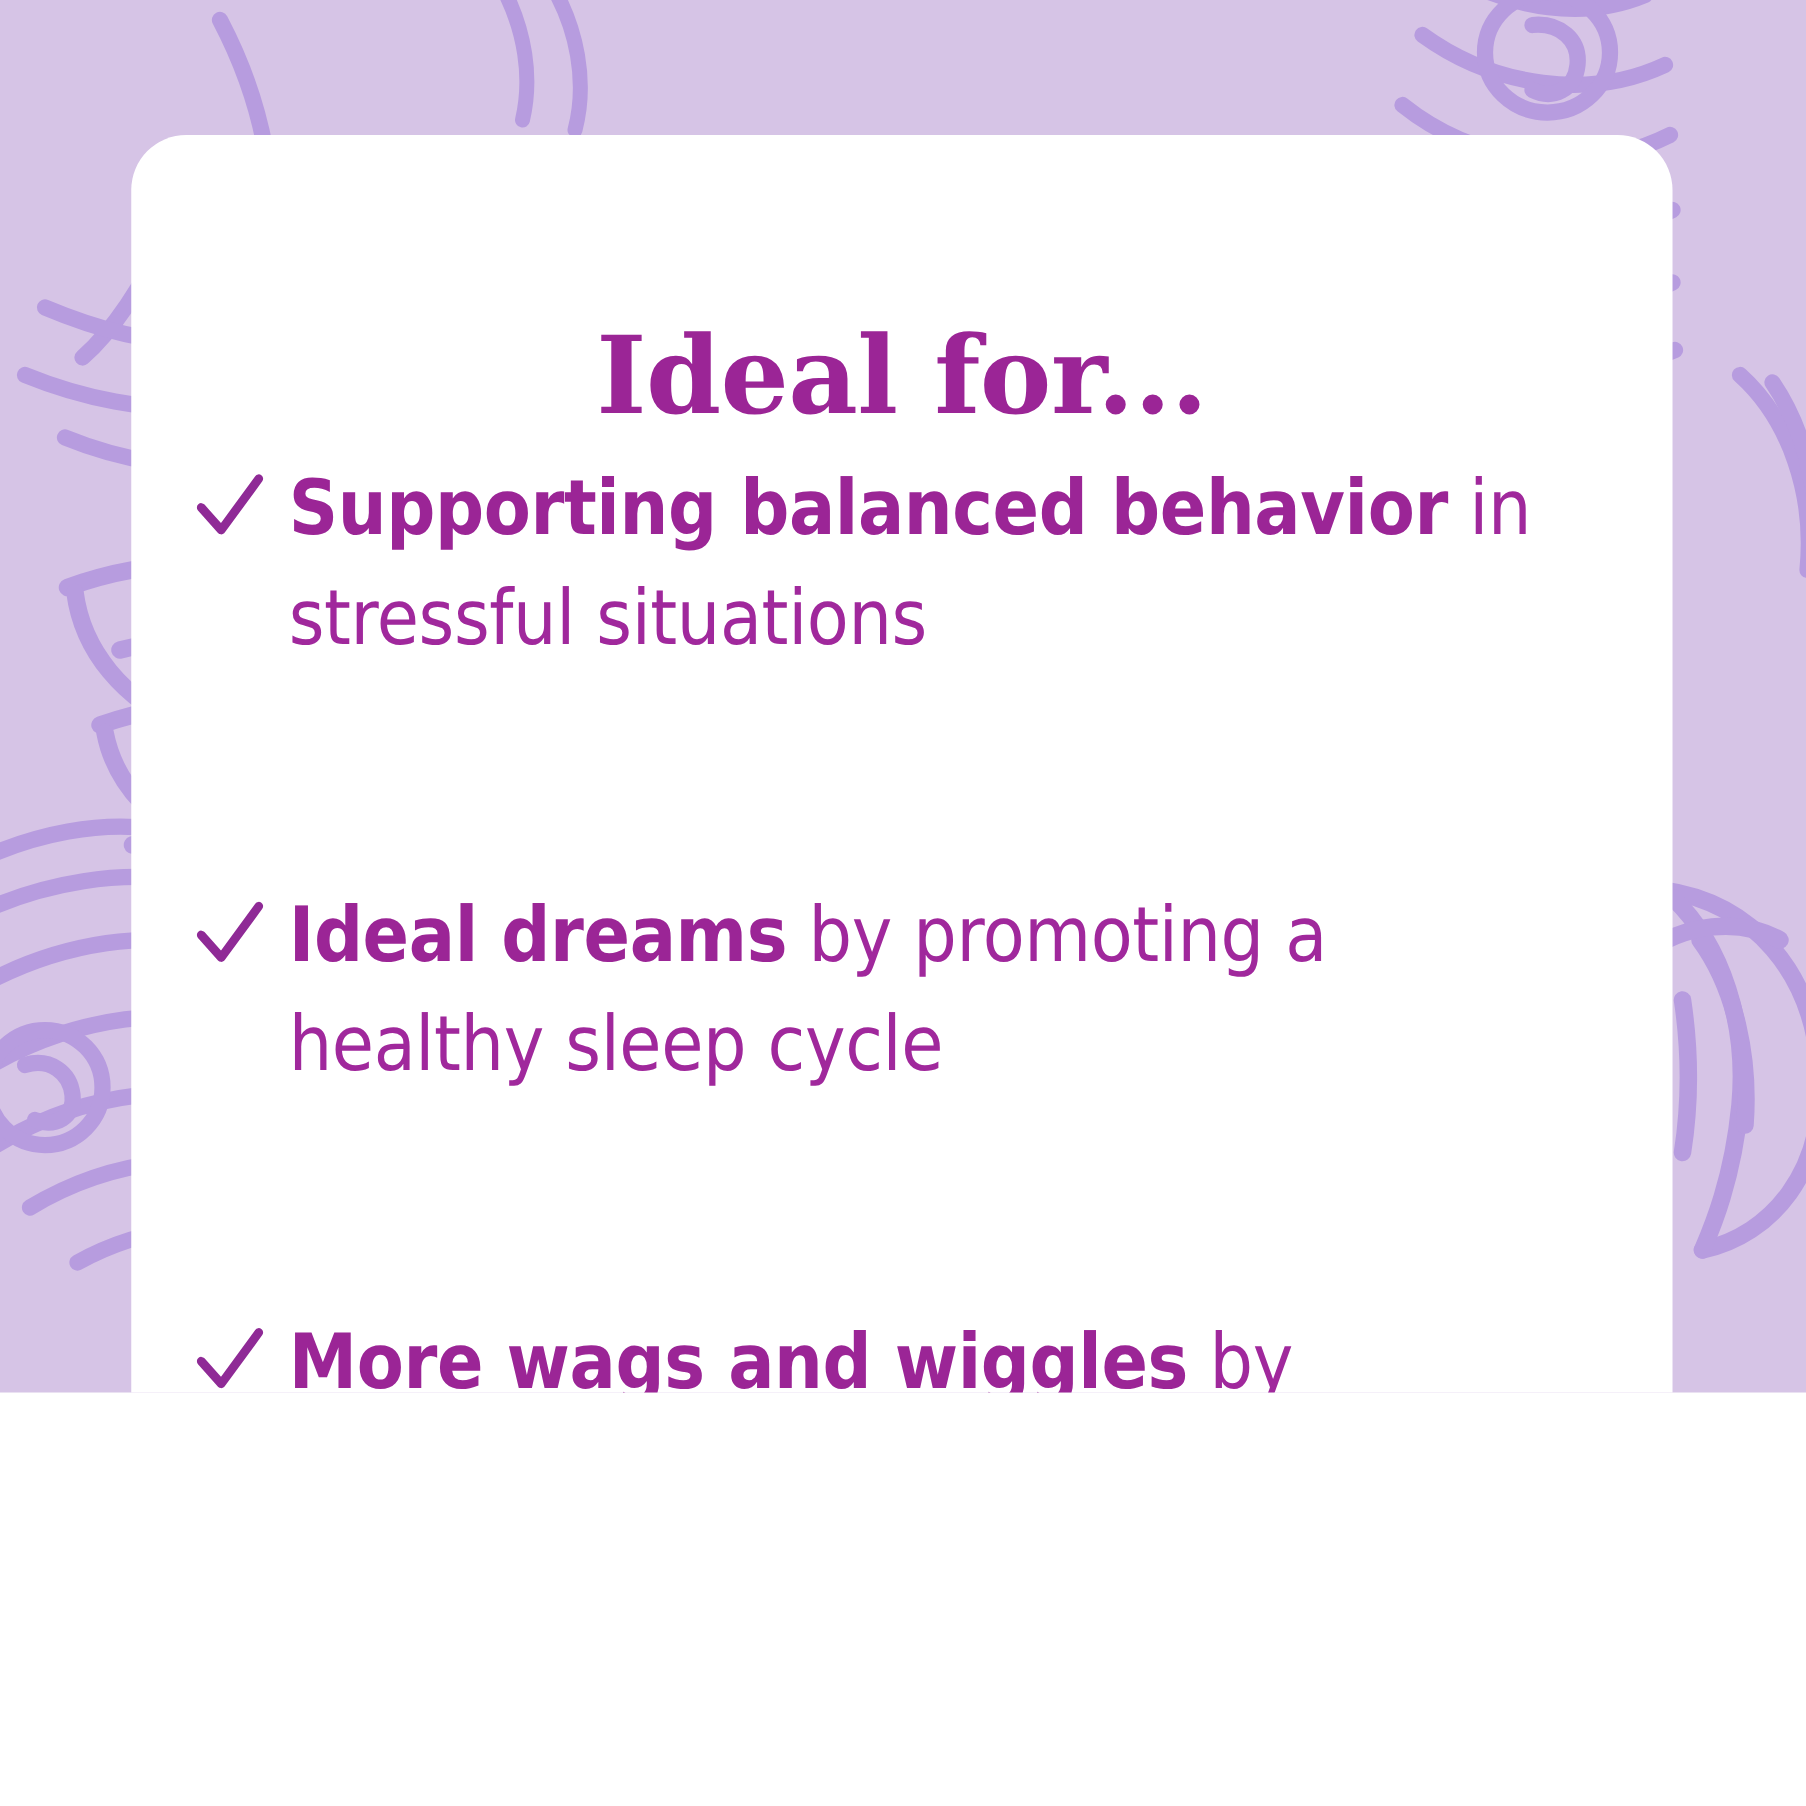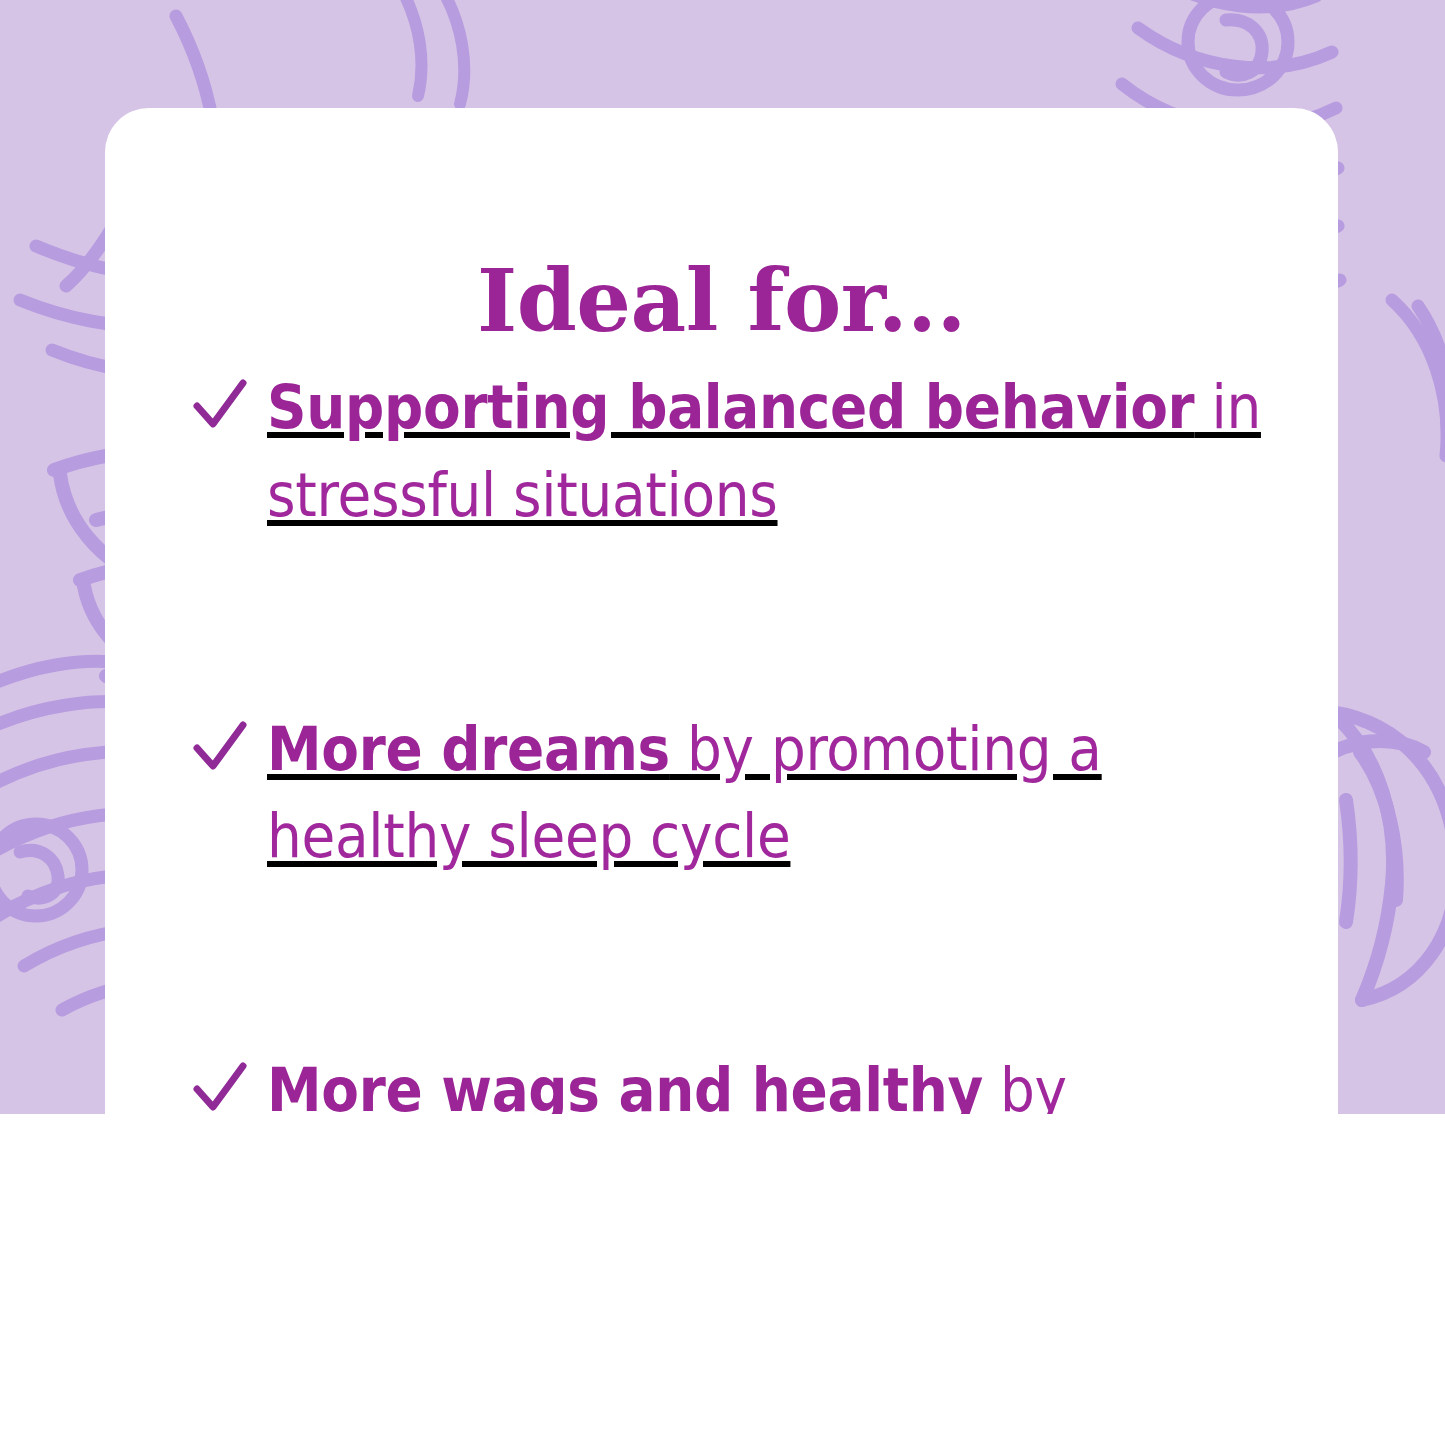--- a/index.html
+++ b/index.html
@@ -49,25 +49,24 @@
     font-family: "DejaVu Serif", "Liberation Serif", serif;
     font-weight: 700;
     font-size: 86px;
     line-height: 1;
     letter-spacing: -0.5px;
     color: #9b2596;
   }
 
   .benefit-list {
     position: absolute;
-    left: 16px;
+    left: 0;
     top: 255px;
     right: 0;
-    padding: 0 14px 0 72px;
-    text-decoration: underline;
+    padding: 0 14px 0 52px;
   }
 
   .benefit-item {
     display: flex;
     align-items: flex-start;
     margin-bottom: 166px;
   }
   .benefit-item:last-child {
     margin-bottom: 0;
   }
@@ -219,27 +218,27 @@
         </span>
         <span class="benefit-text"><span class="lead">Supporting balanced behavior</span><span> in stressful situations</span></span>
       </div>
 
       <div class="benefit-item">
         <span class="check-icon">
           <svg viewBox="0 0 54 54" xmlns="http://www.w3.org/2000/svg" aria-hidden="true">
             <path d="M4 27 L20 45 L50 4" fill="none" stroke="currentColor" stroke-width="7" stroke-linecap="round" stroke-linejoin="round"></path>
           </svg>
         </span>
-        <span class="benefit-text"><span class="lead">More dreams</span><span> by promoting a healthy sleep cycle</span></span>
+        <span class="benefit-text"><span class="lead">Ideal dreams</span><span> by promoting a healthy sleep cycle</span></span>
       </div>
 
       <div class="benefit-item">
         <span class="check-icon">
           <svg viewBox="0 0 54 54" xmlns="http://www.w3.org/2000/svg" aria-hidden="true">
             <path d="M4 27 L20 45 L50 4" fill="none" stroke="currentColor" stroke-width="7" stroke-linecap="round" stroke-linejoin="round"></path>
           </svg>
         </span>
-        <span class="benefit-text"><span class="lead">More wags and healthy</span><span> by maintaining a sense of promoting</span></span>
+        <span class="benefit-text"><span class="lead">More wags and wiggles</span><span> by maintaining a sense of promoting</span></span>
       </div>
 
     </div>
   </div>
 </div>
 
 </body></html>

